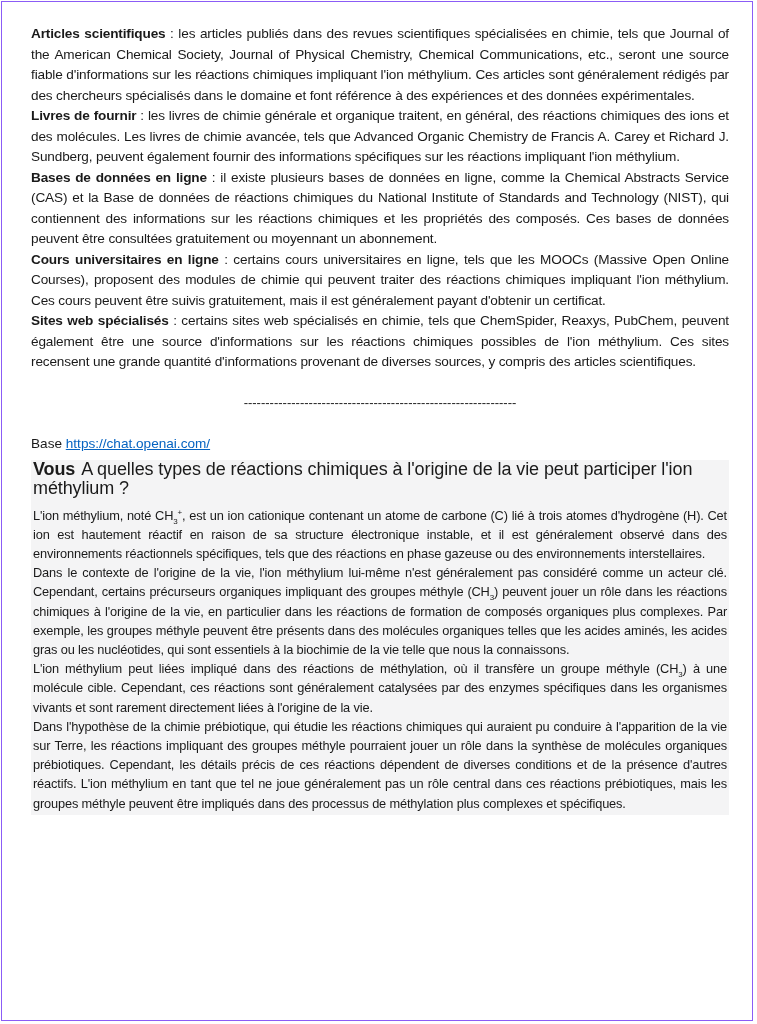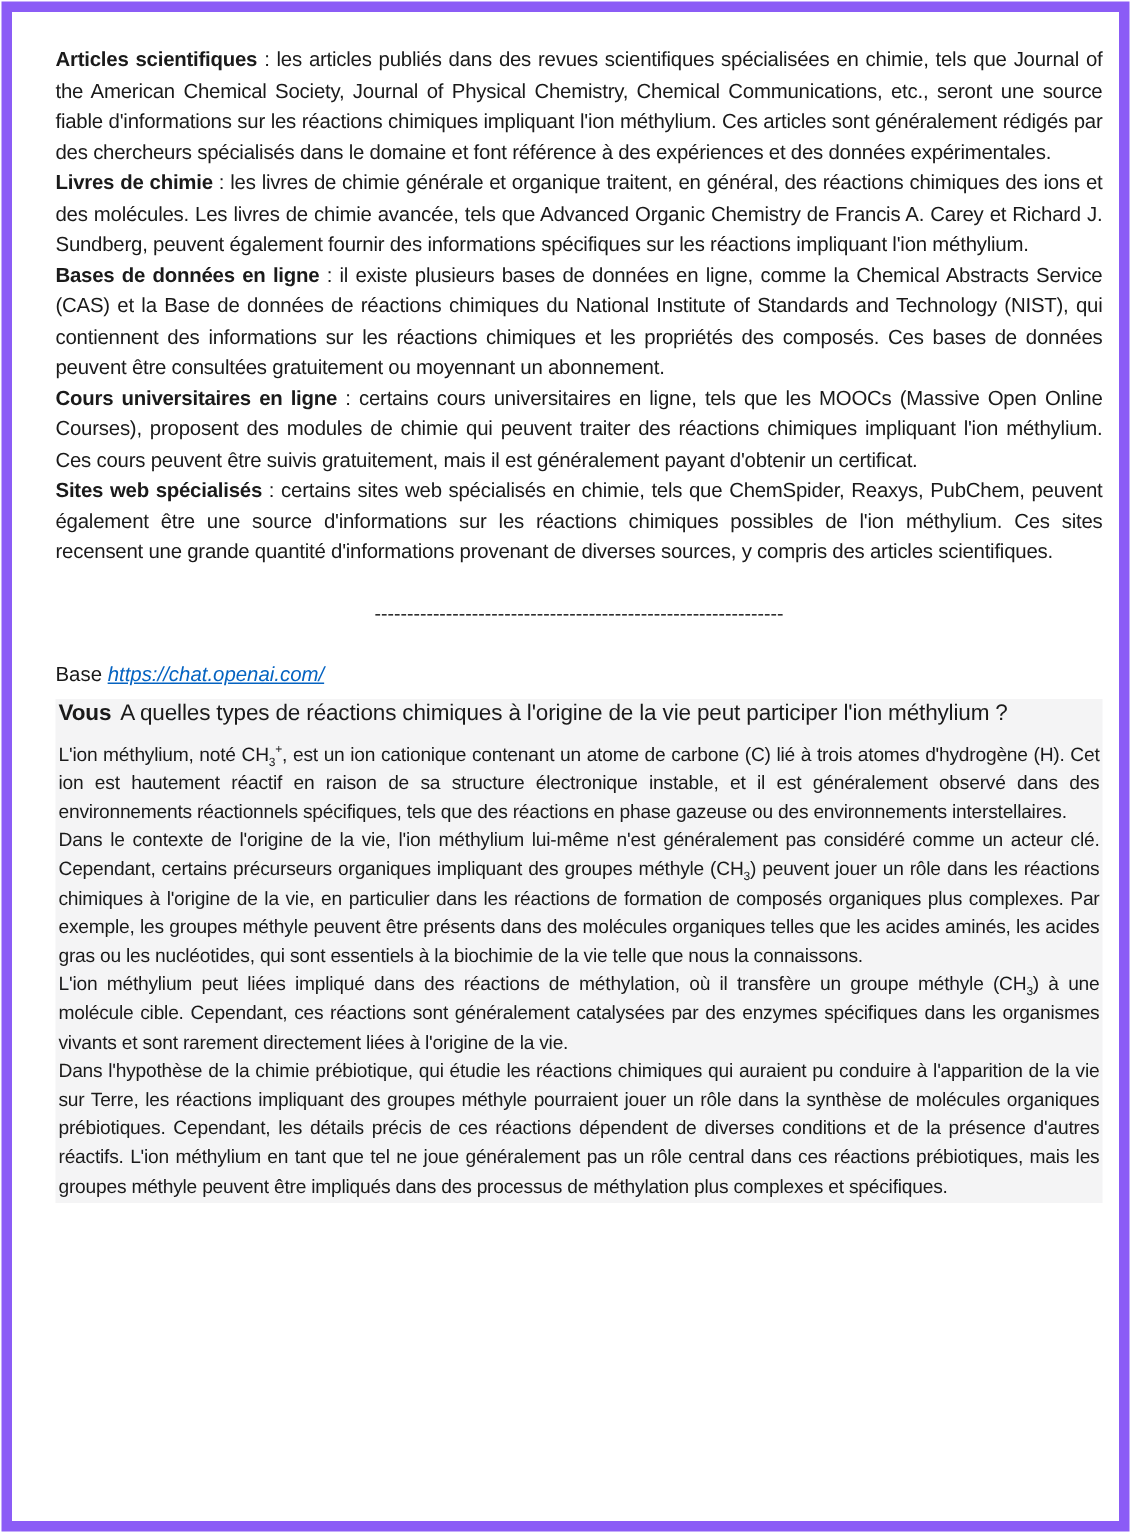--- a/index.html
+++ b/index.html
@@ -1,58 +1,58 @@
 <!DOCTYPE html>
 <html><head>
   <meta charset="utf-8">
   <style>
     html, body { margin: 0; padding: 0; background: #ffffff; }
     body { width: 757px; height: 1024px; position: relative; overflow: hidden; }
     .frame {
       position: absolute; left: 1px; top: 1px; width: 752px; height: 1020px;
-      border: 7px solid #8b5cf6; box-sizing: border-box; background: #fff;
+      border: 1px solid #8b5cf6; box-sizing: border-box; background: #fff;
     }
     .doc {
       position: absolute; left: 29px; top: 22px; width: 698px;
       font-family: "Liberation Sans", sans-serif; color: #1a1a1a;
     }
     .para {
       font-size: 13.6px; line-height: 20.5px; text-align: justify; margin: 0;
       letter-spacing: -0.15px;
     }
     .para b { font-weight: bold; }
     .sep {
       text-align: center; font-size: 13px; line-height: 20px; margin-top: 20px;
       color: #222; letter-spacing: 0px; white-space: nowrap;
     }
     .avec { font-size: 13.6px; line-height: 20px; margin-top: 21px; }
-    .avec a { color: #0563c1; text-decoration: underline; font-style: italic; }
+    .avec a { color: #0563c1; text-decoration: underline; }
     .chat {
       margin-top: 6px; background: #f4f4f5; width: 698px; padding: 0 0 2px 0;
     }
     .chat .q {
-      font-size: 15px; line-height: 19px; padding: 0 2px; letter-spacing: -0.1px;
+      font-size: 18px; line-height: 19px; padding: 0 2px; letter-spacing: -0.1px;
     }
     .chat .q b { margin-right: 6px; }
     .chat .ans {
       font-size: 12.8px; line-height: 19.2px; text-align: justify; margin: 0;
       padding: 0 2px; letter-spacing: -0.15px;
     }
     .chat .ans.first { margin-top: 8px; }
     sub, sup { font-size: 8px; line-height: 0; }
   </style>
 </head>
 <body>
 
 <div class="frame">
   <div class="doc">
 
     <p class="para"><b>Articles scientifiques</b><span> : les articles publiés dans des revues scientifiques spécialisées en chimie, tels que Journal of the American Chemical Society, Journal of Physical Chemistry, Chemical Communications, etc., seront une source fiable d'informations sur les réactions chimiques impliquant l'ion méthylium. Ces articles sont généralement rédigés par des chercheurs spécialisés dans le domaine et font référence à des expériences et des données expérimentales.</span></p>
 
-    <p class="para"><b>Livres de chimie</b><span> : les livres de chimie générale et organique traitent, en général, des réactions chimiques des ions et des molécules. Les livres de chimie avancée, tels que Advanced Organic Chemistry de Francis A. Carey et Richard J. Sundberg, peuvent également fournir des informations spécifiques sur les réactions impliquant l'ion méthylium.</span></p>
+    <p class="para"><b>Livres de fournir</b><span> : les livres de chimie générale et organique traitent, en général, des réactions chimiques des ions et des molécules. Les livres de chimie avancée, tels que Advanced Organic Chemistry de Francis A. Carey et Richard J. Sundberg, peuvent également fournir des informations spécifiques sur les réactions impliquant l'ion méthylium.</span></p>
 
     <p class="para"><b>Bases de données en ligne</b><span> : il existe plusieurs bases de données en ligne, comme la Chemical Abstracts Service (CAS) et la Base de données de réactions chimiques du National Institute of Standards and Technology (NIST), qui contiennent des informations sur les réactions chimiques et les propriétés des composés. Ces bases de données peuvent être consultées gratuitement ou moyennant un abonnement.</span></p>
 
     <p class="para"><b>Cours universitaires en ligne</b><span> : certains cours universitaires en ligne, tels que les MOOCs (Massive Open Online Courses), proposent des modules de chimie qui peuvent traiter des réactions chimiques impliquant l'ion méthylium. Ces cours peuvent être suivis gratuitement, mais il est généralement payant d'obtenir un certificat.</span></p>
 
     <p class="para"><b>Sites web spécialisés</b><span> : certains sites web spécialisés en chimie, tels que ChemSpider, Reaxys, PubChem, peuvent également être une source d'informations sur les réactions chimiques possibles de l'ion méthylium. Ces sites recensent une grande quantité d'informations provenant de diverses sources, y compris des articles scientifiques.</span></p>
 
 
     <div class="sep">---------------------------------------------------------------</div>
 

